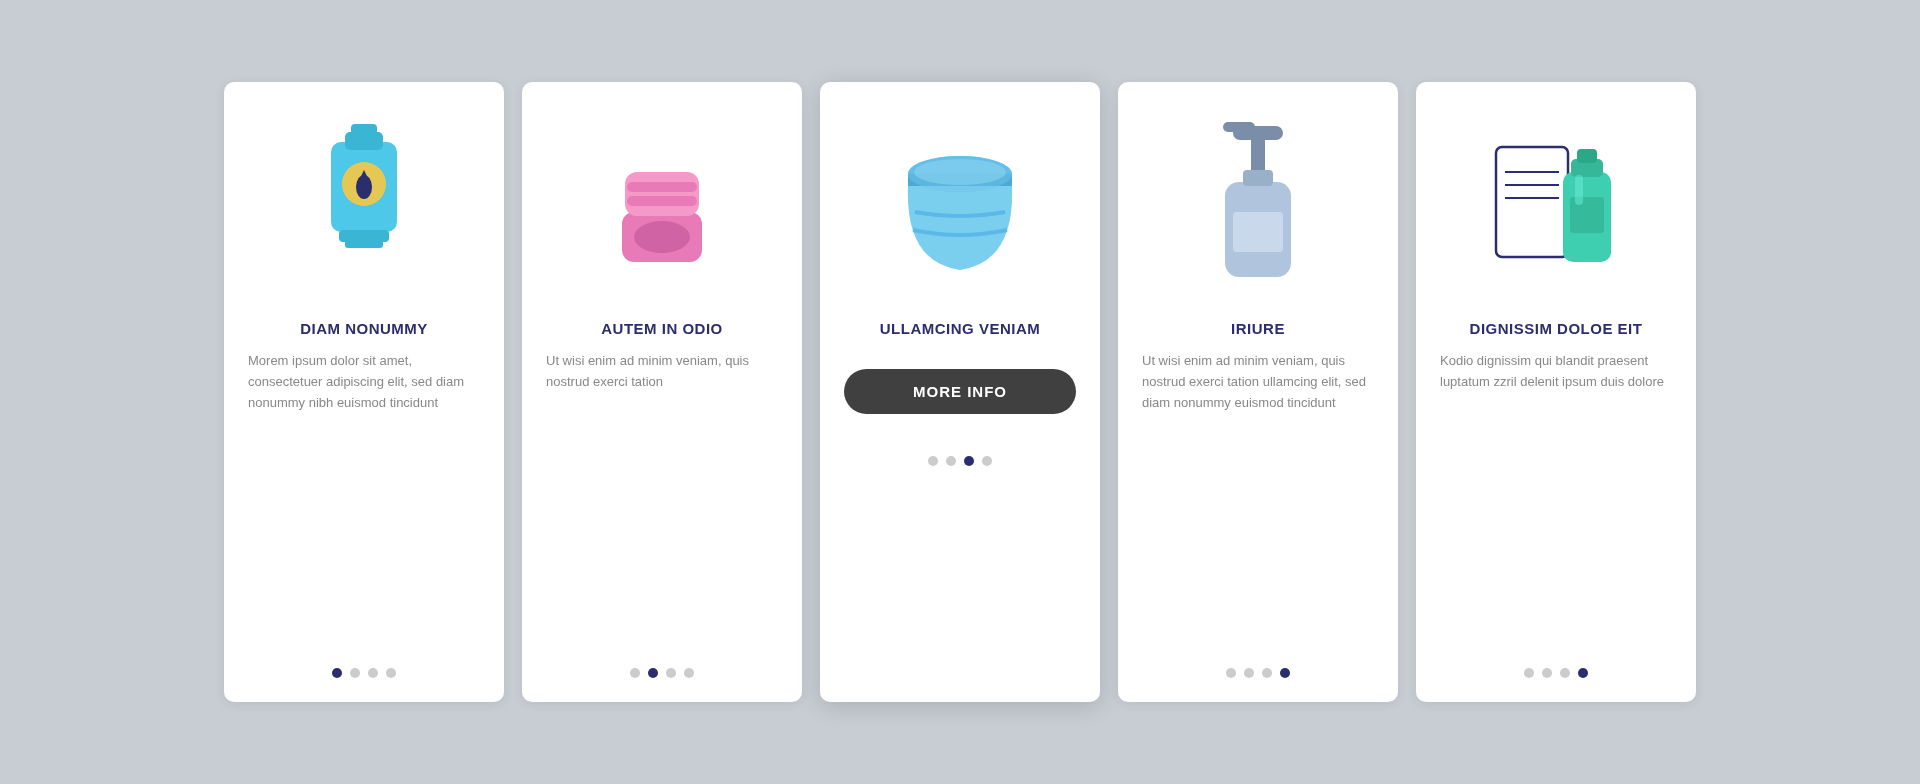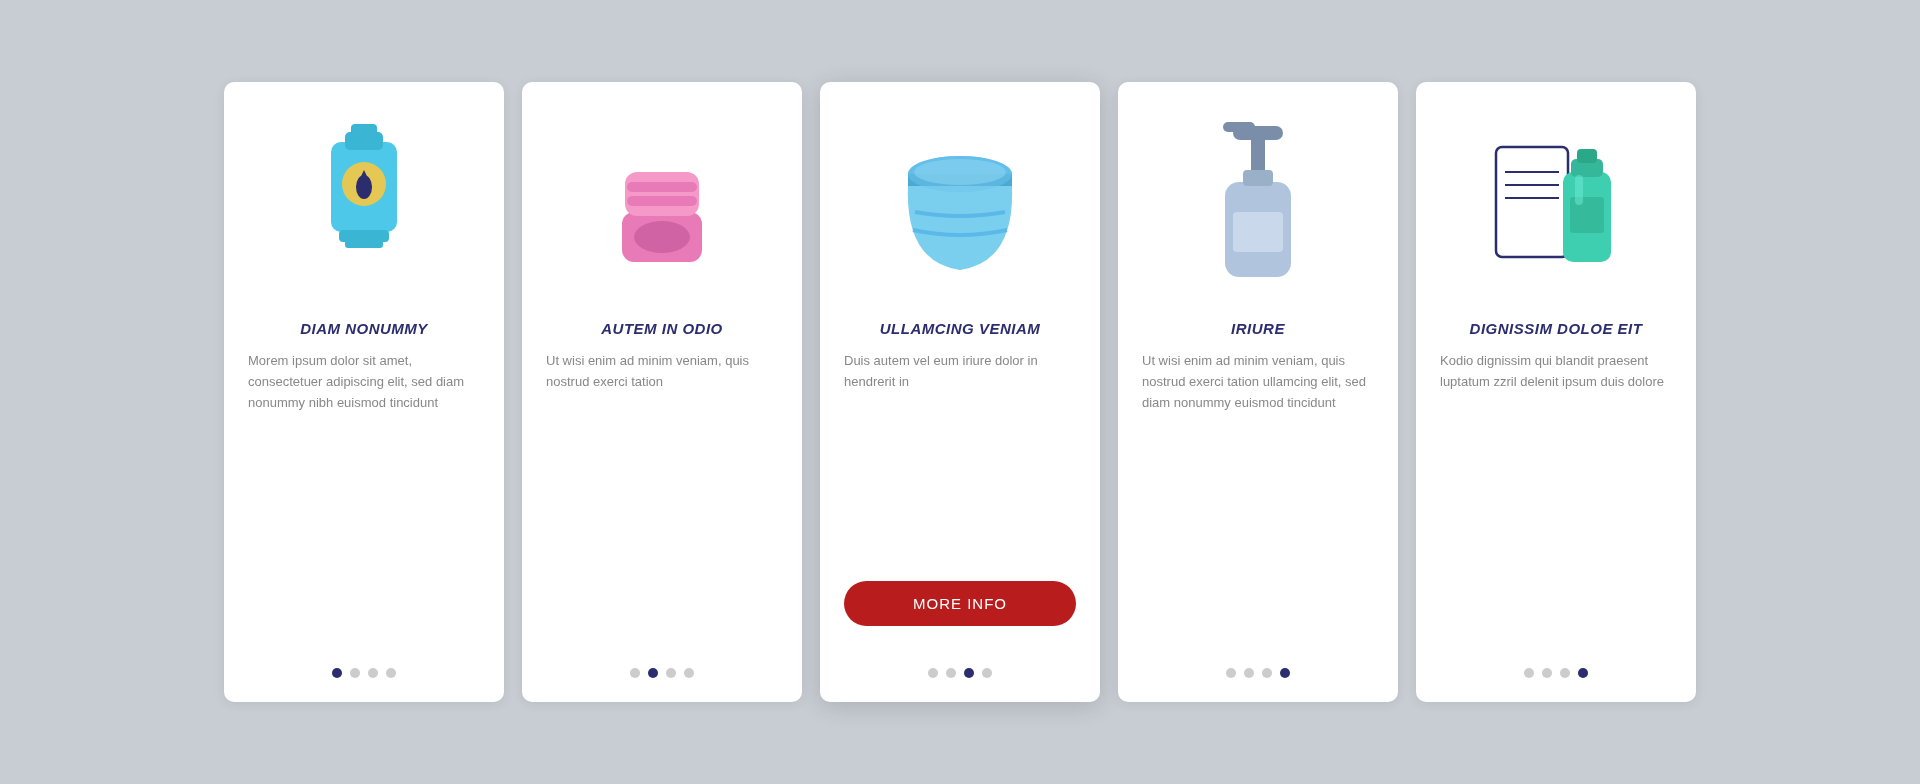--- a/index.html
+++ b/index.html
@@ -48,39 +48,38 @@
     }
 
     .card-title {
       font-size: 15px;
       font-weight: 800;
       color: #2b2d6e;
       text-align: center;
       text-transform: uppercase;
       letter-spacing: 0.5px;
       margin-bottom: 14px;
-      font-style: italic;
     }
 
     .card-text {
       font-size: 13px;
       color: #888;
       text-align: left;
       line-height: 1.6;
       flex: 1;
     }
 
     .more-info-btn {
-      background: #b91c1c;
+      background: #404040;
       color: #fff;
       border: none;
       border-radius: 30px;
       padding: 14px 36px;
       font-size: 15px;
-      font-weight: 400;
+      font-weight: 700;
       letter-spacing: 1px;
       cursor: pointer;
       margin: 18px 0 24px;
       width: 100%;
       text-transform: uppercase;
     }
 
     .dots {
       display: flex;
       gap: 8px;
@@ -167,21 +166,20 @@
         <path d="M13 64 Q10 140 65 148 Q120 140 117 64 Z" fill="#7acfee"></path>
 
         <path d="M20 90 Q65 98 110 90" stroke="#5bb8e8" stroke-width="4" fill="none"></path>
         <path d="M18 108 Q65 118 112 108" stroke="#5bb8e8" stroke-width="4" fill="none"></path>
 
         <ellipse cx="65" cy="52" rx="52" ry="18" fill="#6ec4ec" opacity="0.5"></ellipse>
         <ellipse cx="65" cy="50" rx="46" ry="13" fill="#8ad4f0" opacity="0.6"></ellipse>
       </svg>
     </div>
     <div class="card-title">ULLAMCING VENIAM</div>
-    <div class="card-text">Duis autem vel eum iriure dolor in hendrerit in</div>
     <button class="more-info-btn">MORE INFO</button>
     <div class="dots">
       <div class="dot"></div>
       <div class="dot"></div>
       <div class="dot active"></div>
       <div class="dot"></div>
     </div>
   </div>
 
   <div class="card">

